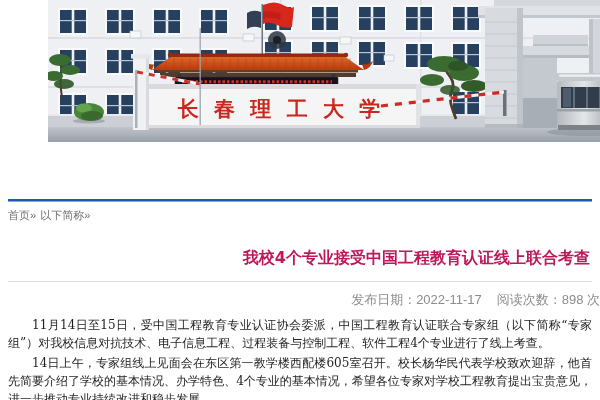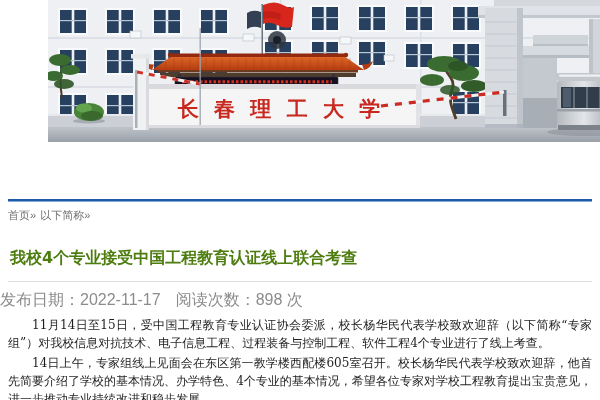--- a/index.html
+++ b/index.html
@@ -10,26 +10,26 @@
   }
   .banner{width:600px;height:181px;overflow:hidden;padding-left:48px;}
   .banner svg{display:block;}
   .rule{
     margin:18px 8px 0 8px;height:2px;background:#1d5aa8;
     border-bottom:1px solid #7fa9da;
   }
   .breadcrumb{margin:7px 8px 0 8px;font-size:11px;color:#6e6e6e;line-height:13px;}
   .breadcrumb a{color:#6e6e6e;text-decoration:none;margin-right:4px;cursor:pointer;}
   .title{
-    margin:26px 10px 0 10px;text-align:left;
-    font-size:16px;line-height:19px;font-weight:700;color:#4d7c0f;
+    margin:26px 10px 0 10px;text-align:right;
+    font-size:16px;line-height:19px;font-weight:700;color:#be185d;
     font-family:"DejaVu Sans","Liberation Sans",sans-serif;
   }
   .divider{margin:14px 8px 0 8px;border-top:1px solid #dedede;height:0;}
-  .meta{margin-top:11px;text-align:left;font-size:16px;color:#8c8c8c;line-height:13px;}
+  .meta{margin-top:11px;text-align:right;font-size:13px;color:#8c8c8c;line-height:13px;}
   .meta .views{margin-left:15px;}
   .content{
     margin:10px 8px 0 8px;
     font-family:"DejaVu Serif","Liberation Serif",serif;
     font-size:12px;line-height:18px;color:#1e1e1e;text-align:justify;
   }
   .content p{margin:0 0 2px 0;text-indent:2em;}
 </style>
 </head>
 <body>
@@ -234,17 +234,17 @@
 
   <h1 class="title">我校4个专业接受中国工程教育认证线上联合考查</h1>
 
   <div class="divider"></div>
 
   <div class="meta">
     <span>发布日期：2022-11-17</span><span class="views">阅读次数：898 次</span>
   </div>
 
   <div class="content">
-    <p>11月14日至15日，受中国工程教育专业认证协会委派，校长杨华民代表学校致欢迎辞（以下简称“专家组”）对我校信息对抗技术、电子信息工程、过程装备与控制工程、软件工程4个专业进行了线上考查。</p>
+    <p>11月14日至15日，受中国工程教育专业认证协会委派，中国工程教育认证联合专家组（以下简称“专家组”）对我校信息对抗技术、电子信息工程、过程装备与控制工程、软件工程4个专业进行了线上考查。</p>
     <p>14日上午，专家组线上见面会在东区第一教学楼西配楼605室召开。校长杨华民代表学校致欢迎辞，他首先简要介绍了学校的基本情况、办学特色、4个专业的基本情况，希望各位专家对学校工程教育提出宝贵意见，进一步推动专业持续改进和稳步发展。</p>
   </div>
 
 </div>
 
 </body></html>

